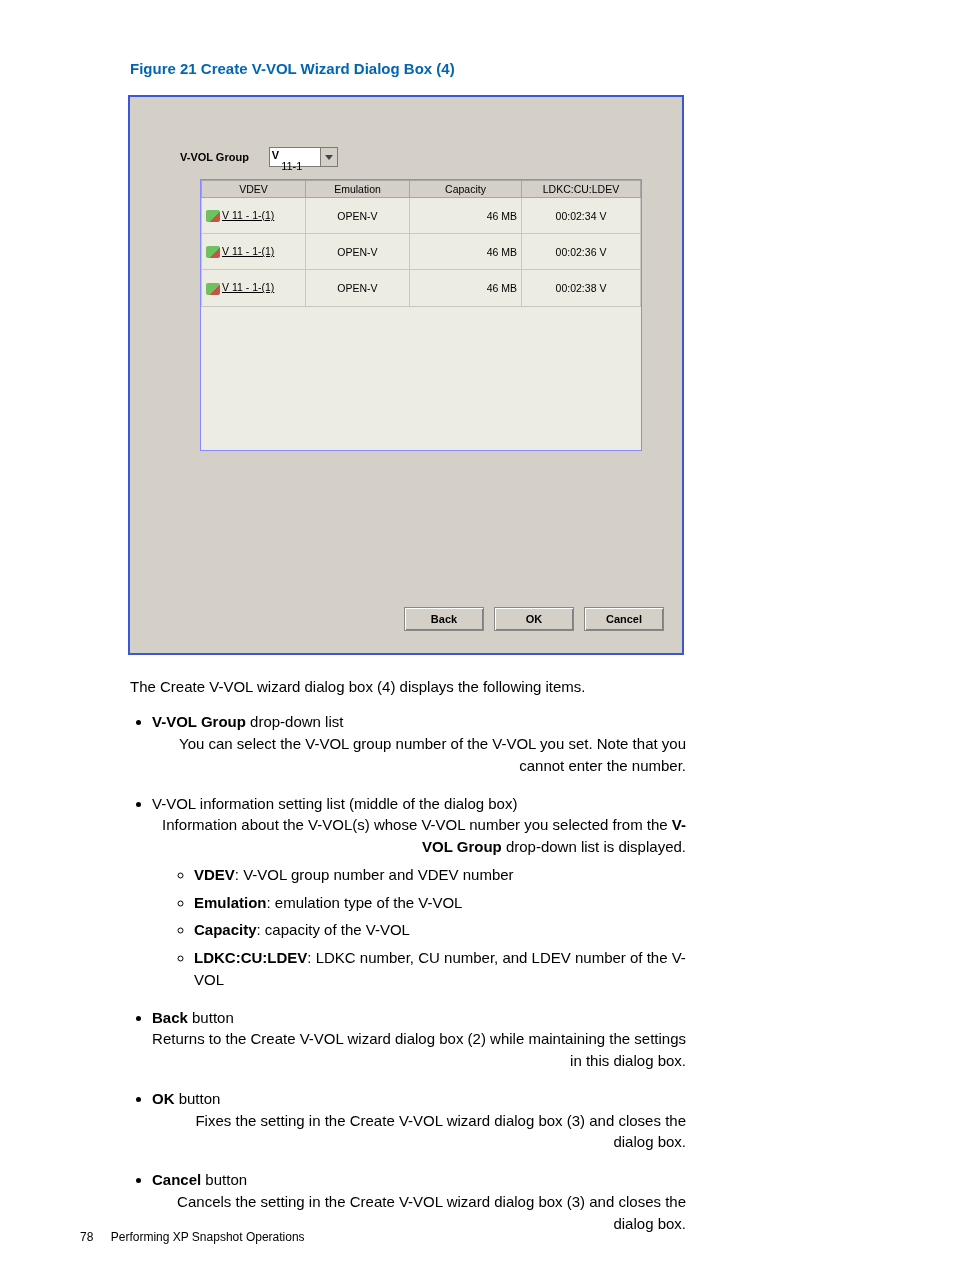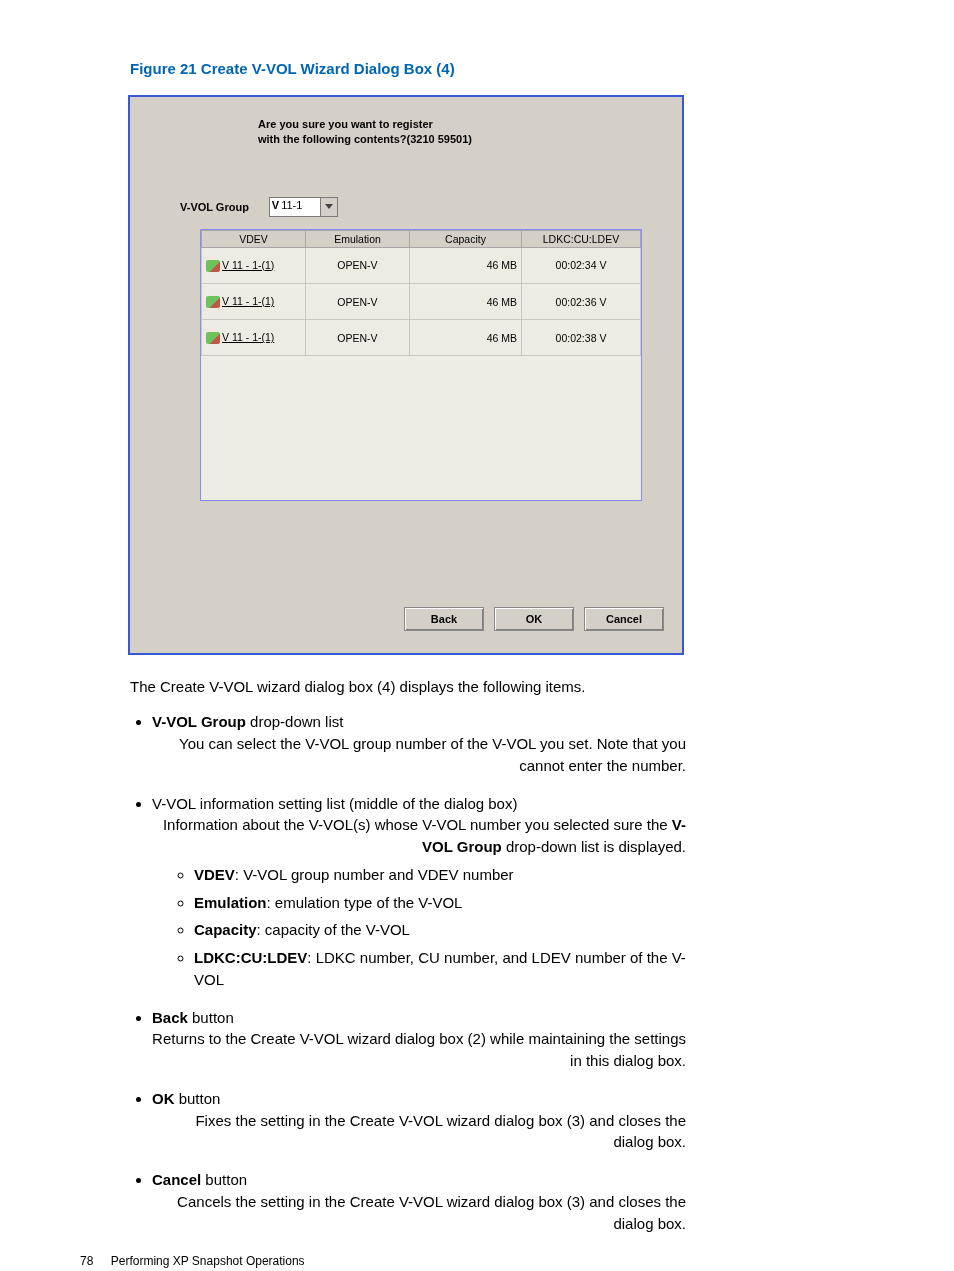--- a/index.html
+++ b/index.html
@@ -7,21 +7,21 @@
   .figure-caption{color:#0066b3;font-weight:bold;font-size:15px;margin:0 0 18px 50px;}
   .dialog{width:556px;height:560px;margin-left:48px;border:2px solid #3a57d6;background:#d4d0c8;position:relative;box-sizing:border-box;}
   .title-row{display:flex;align-items:center;height:22px;}
   .title-marker{width:10px;height:22px;background:#1325c9;margin-right:8px;}
   .dlg-title{font-family:Tahoma,Arial,sans-serif;font-weight:bold;font-size:12px;}
   .prompt{font-family:Tahoma,Arial,sans-serif;font-weight:bold;font-size:11px;text-align:left;margin:20px 0 0 128px;line-height:1.35;}
   .grouprow{margin:50px 0 0 50px;display:flex;align-items:center;}
   .grouplabel{font-family:Tahoma,Arial,sans-serif;font-weight:bold;font-size:11px;margin-right:20px;}
   .dropdown{display:flex;align-items:stretch;height:18px;border:1px solid #7a7a7a;background:#fff;font-size:11px;font-family:Tahoma,Arial,sans-serif;}
   .dropdown .dd-prefix{padding:1px 2px;font-weight:bold;}
-  .dropdown .dd-value{padding:1px 18px 1px 0;}
+  .dropdown .dd-value{padding:12px 18px 1px 0;}
   .dropdown .dd-btn{width:16px;background:#d4d0c8;border-left:1px solid #7a7a7a;display:flex;align-items:center;justify-content:center;}
   .dd-arrow{width:0;height:0;border-left:4px solid transparent;border-right:4px solid transparent;border-top:5px solid #444;}
   .tablewrap{margin:12px 0 0 70px;width:440px;height:270px;border:1px solid #8888ff;background:#ecece2;overflow:hidden;}
   table.tbl{border-collapse:collapse;width:100%;font-family:Tahoma,Arial,sans-serif;font-size:10.5px;}
   table.tbl th{background:#d4d0c8;border:1px solid #a6a6a6;padding:2px 4px;font-weight:normal;text-align:center;}
   table.tbl td{border-left:1px solid #c8c8c0;border-right:1px solid #c8c8c0;border-bottom:1px solid #c8c8c0;padding:11px 4px;background:#ecece2;}
   table.tbl td.vdev{text-align:left;text-decoration:underline;}
   table.tbl td.cap{text-align:right;}
   table.tbl td.em{text-align:center;}
   table.tbl td.ld{text-align:center;}
@@ -30,35 +30,31 @@
   .btn{width:78px;height:22px;background:#d4d0c8;border:1px solid #888;box-shadow:inset 1px 1px 0 #fff,inset -1px -1px 0 #808080;font-family:Tahoma,Arial,sans-serif;font-size:11px;font-weight:bold;display:flex;align-items:center;justify-content:center;}
   .bodytext{font-size:15px;line-height:1.35;margin:22px 0 12px 50px;max-width:780px;}
   ul.outer{list-style:disc;margin:14px 0 0 50px;padding-left:22px;font-size:15px;line-height:1.45;}
   ul.outer>li{margin-bottom:16px;}
   ul.outer>li::marker{color:#000;}
   ul.inner{list-style:circle;margin:6px 0 0 20px;padding-left:22px;}
   ul.inner>li{margin-bottom:6px;}
   .item-head{display:inline;}
   .item-head b{font-weight:bold;}
   .item-body{text-align:right;}
-  .footer{position:absolute;bottom:22px;left:80px;font-size:12px;}
+  .footer{position:absolute;bottom:46px;left:80px;font-size:12px;}
   .footer .pn{margin-right:14px;}
 </style>
 </head>
 <body>
 
 <div class="page">
   <div class="figure-caption">Figure 21 Create V-VOL Wizard Dialog Box (4)</div>
 
   <div class="dialog">
 
-    <div class="prompt">
-      <span>Are you sure you want to register</span><br>
-      <span>with the following contents?(3210 59501)</span>
-    </div>
 
     <div class="grouprow">
       <span class="grouplabel">V-VOL Group</span>
       <div class="dropdown">
         <span class="dd-prefix">V</span>
         <span class="dd-value">11-1</span>
         <span class="dd-btn">
             <span class="dd-arrow"></span>
           </span>
       </div>
@@ -107,21 +103,21 @@
   <div class="bodytext">The Create V-VOL wizard dialog box (4) displays the following items.</div>
 
   <ul class="outer">
     <li>
       <span class="item-head"><b>V-VOL Group</b><span> drop-down list</span></span>
       <div class="item-body">You can select the V-VOL group number of the V-VOL you set. Note that you cannot enter the number.</div>
     </li>
     <li>
       <span class="item-head">V-VOL information setting list (middle of the dialog box)</span>
       <div class="item-body">
-        <span>Information about the V-VOL(s) whose V-VOL number you selected sure the </span><b>V-VOL Group</b><span> drop-down list is displayed.</span>
+        <span>Information about the V-VOL(s) whose V-VOL number you selected from the </span><b>V-VOL Group</b><span> drop-down list is displayed.</span>
       </div>
       <ul class="inner">
         <li><b>VDEV</b><span>: V-VOL group number and VDEV number</span></li>
         <li><b>Emulation</b><span>: emulation type of the V-VOL</span></li>
         <li><b>Capacity</b><span>: capacity of the V-VOL</span></li>
         <li><b>LDKC:CU:LDEV</b><span>: LDKC number, CU number, and LDEV number of the V-VOL</span></li>
       </ul>
     </li>
     <li>
       <span class="item-head"><b>Back</b><span> button</span></span>

